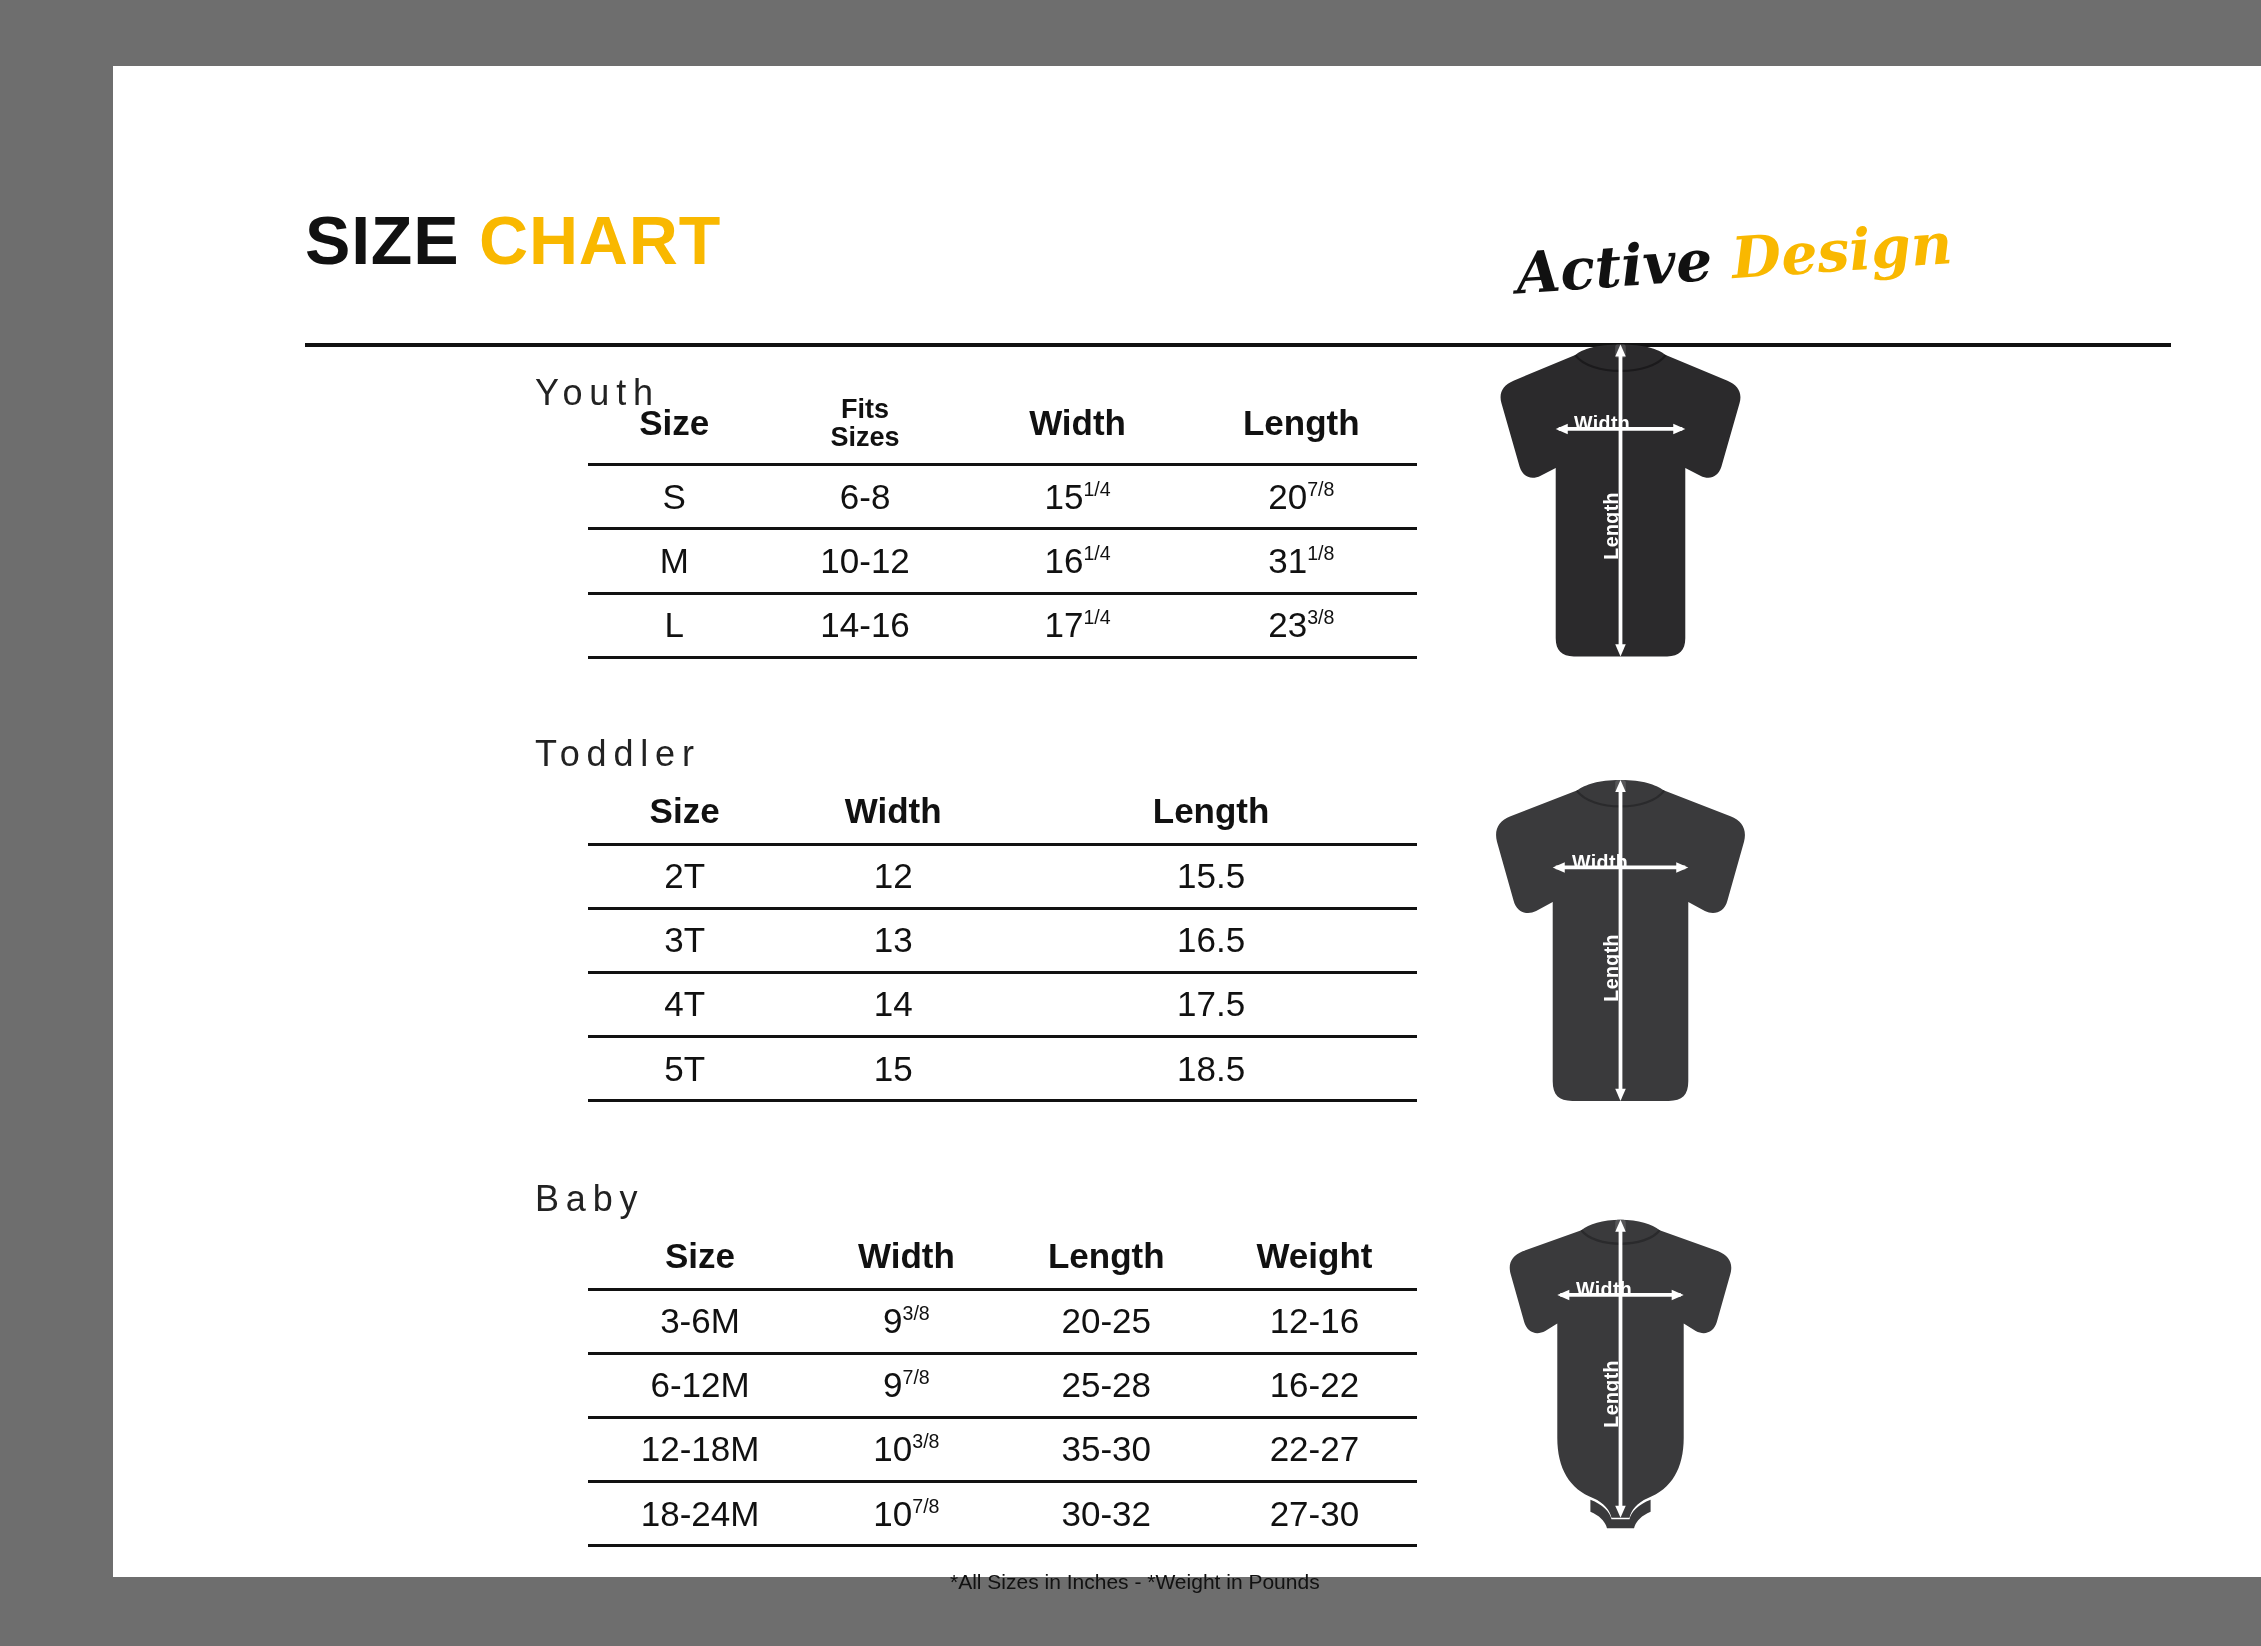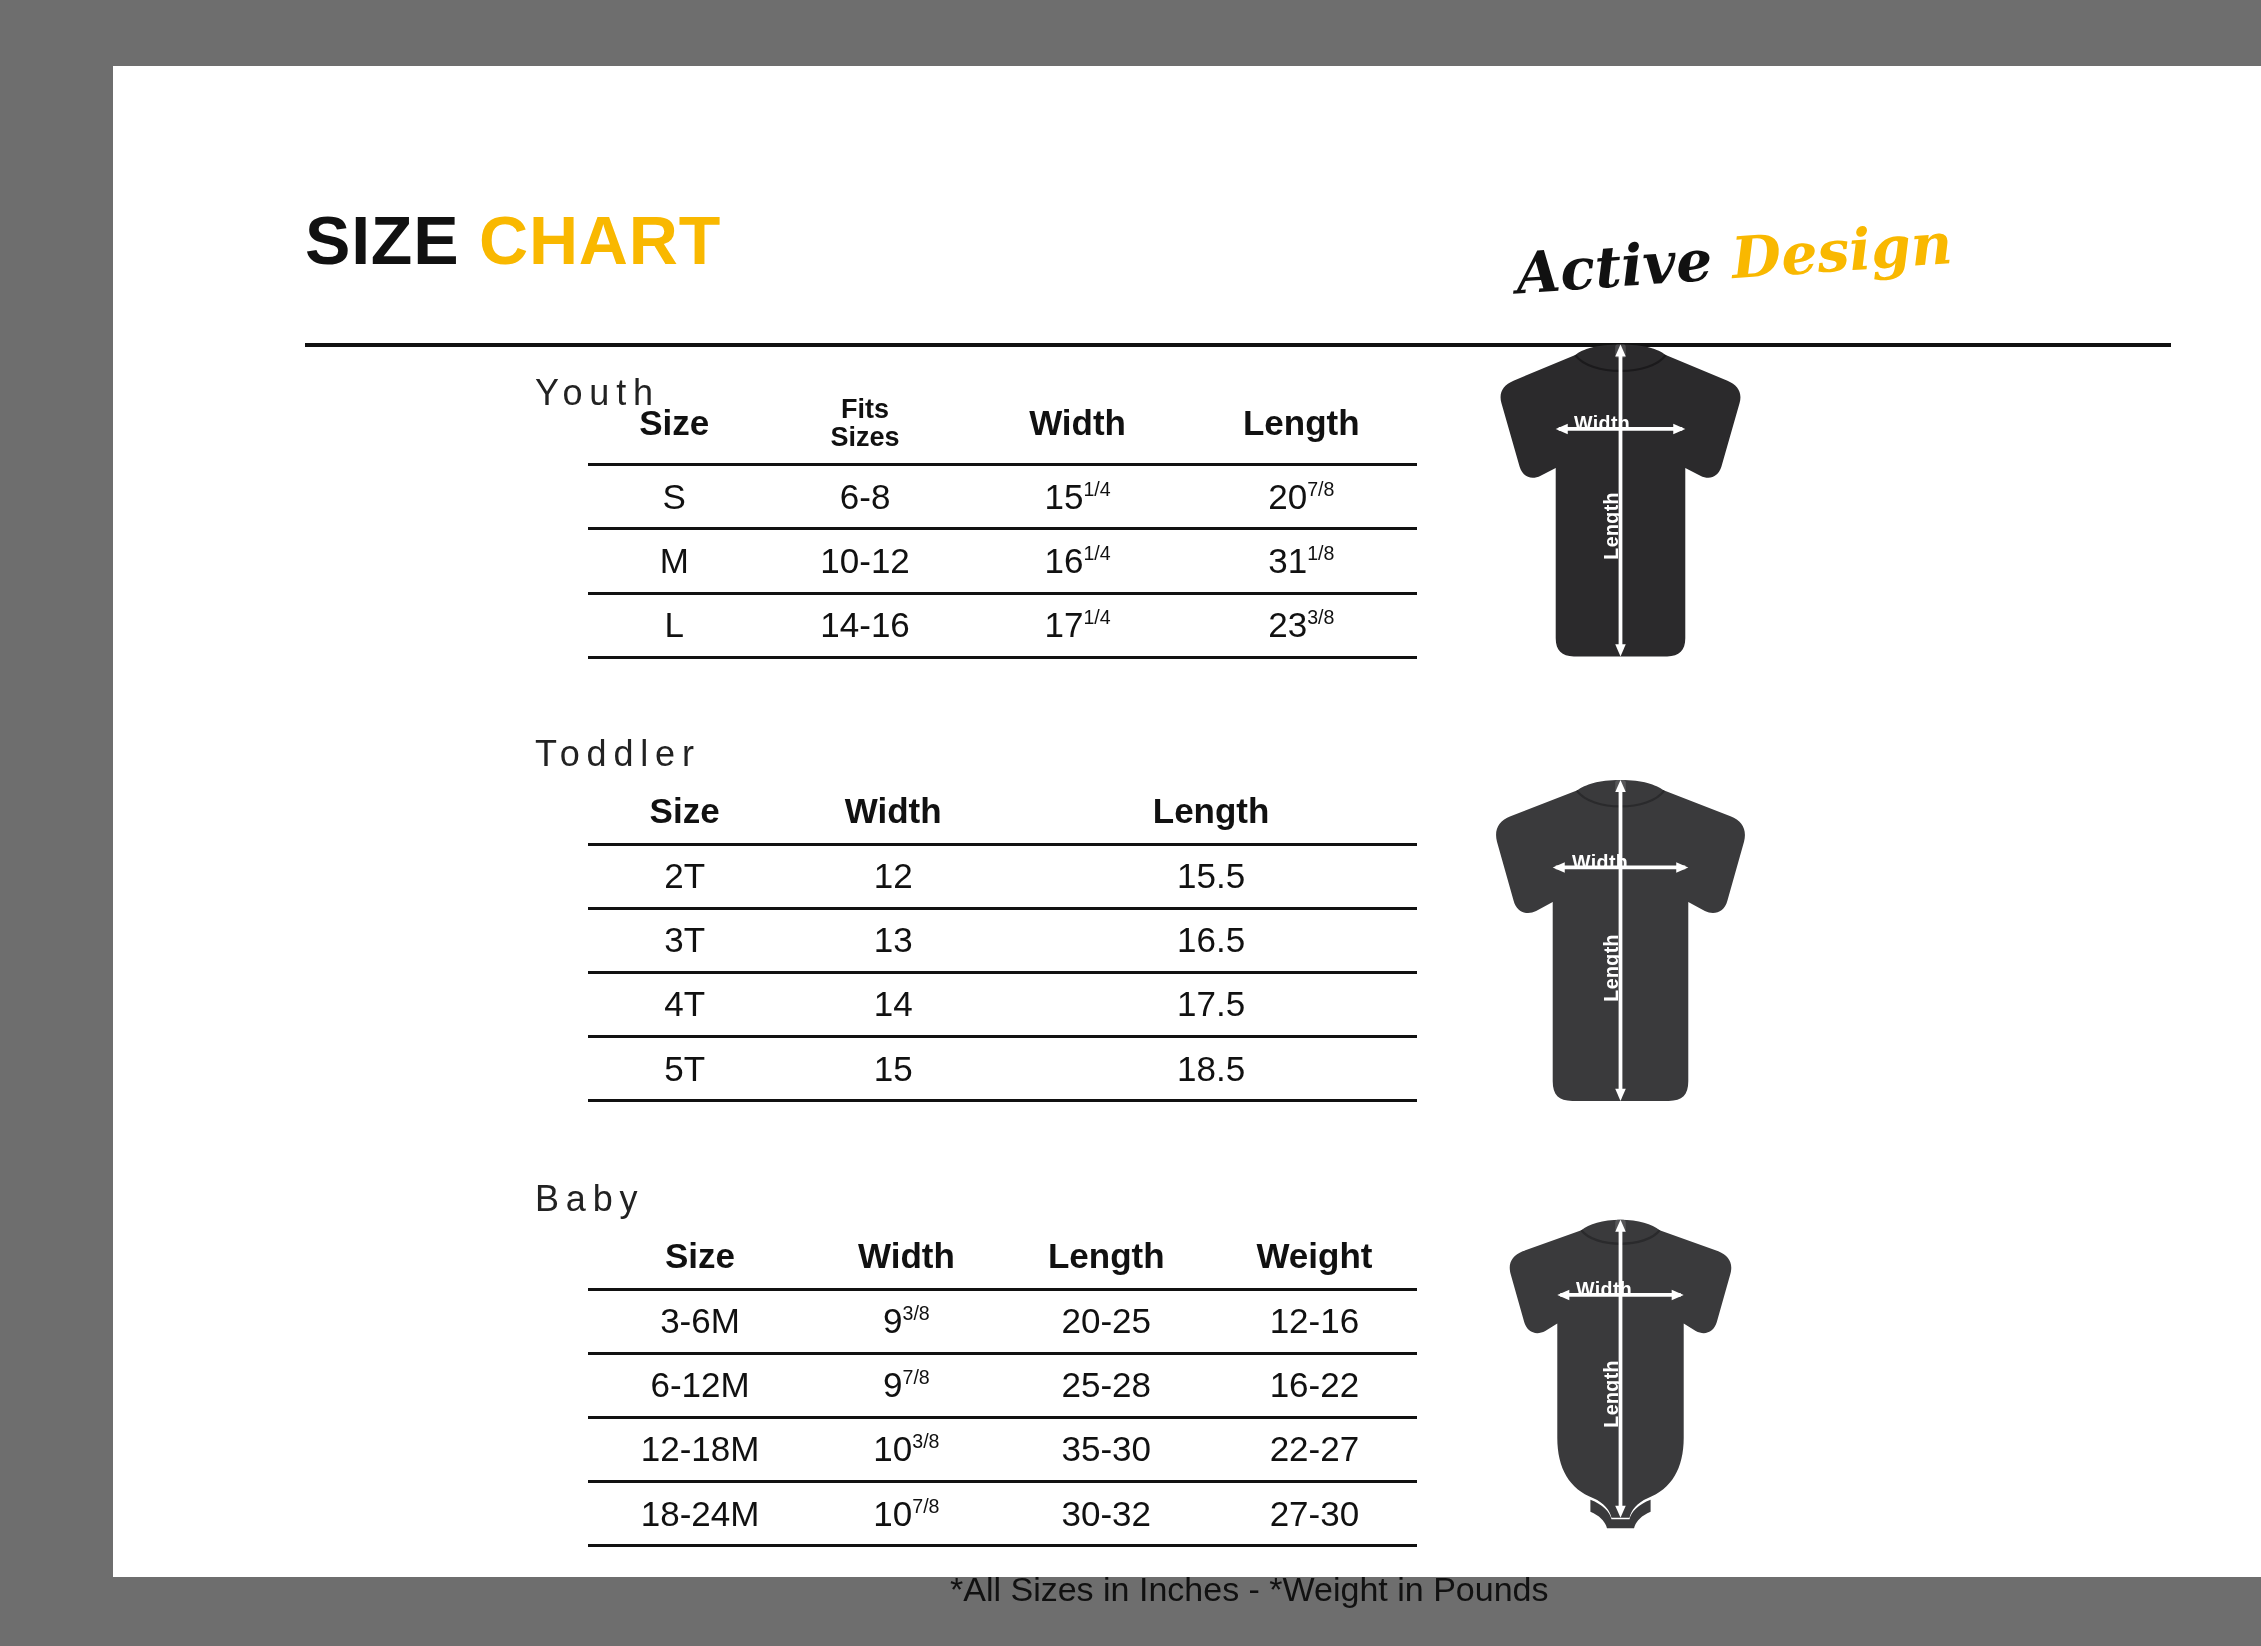--- a/index.html
+++ b/index.html
@@ -102,21 +102,21 @@
   table.size tbody tr:last-child td {
     border-bottom: 3px solid #111111;
   }
   sup {
     font-size: 0.56em;
     vertical-align: super;
     line-height: 0;
   }
   .footnote {
     position: absolute;
-    font-size: 34px;
+    font-size: 21px;
     color: #111111;
     white-space: nowrap;
   }
 
   
   .garment {
     position: absolute;
   }
   .meas-label {
     position: absolute;

